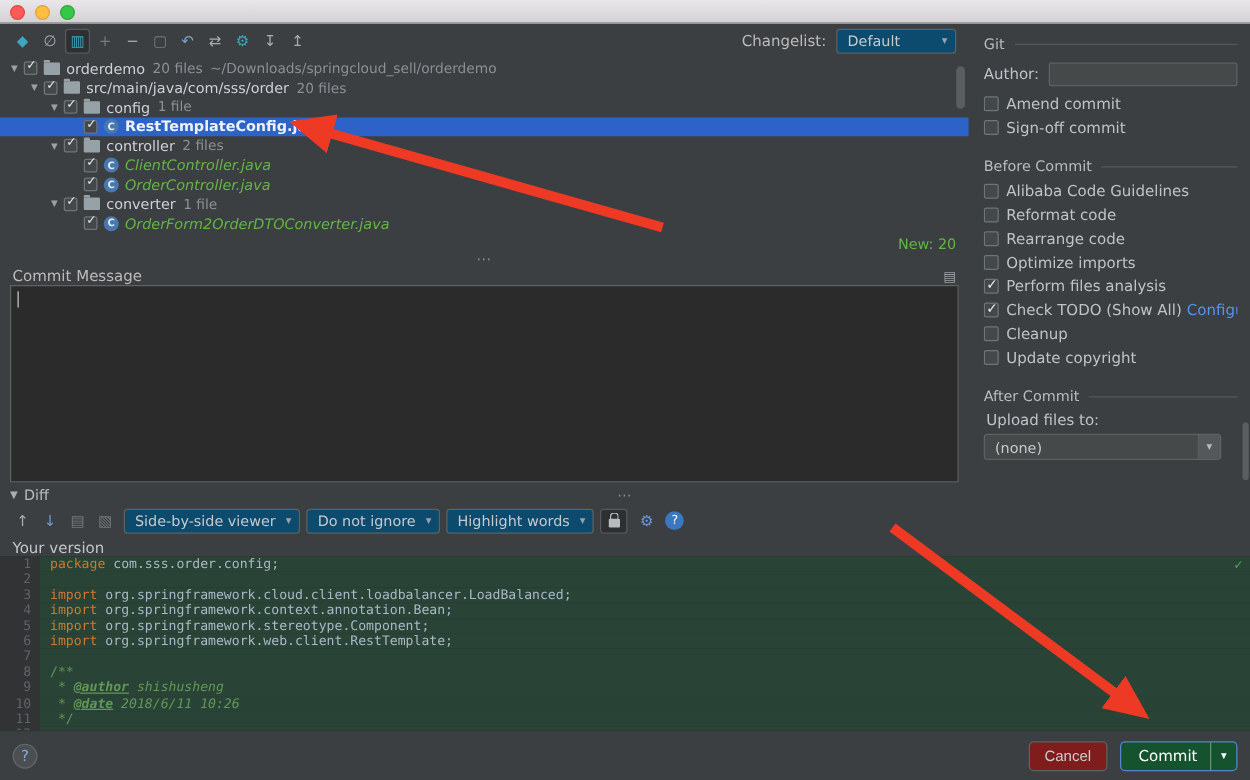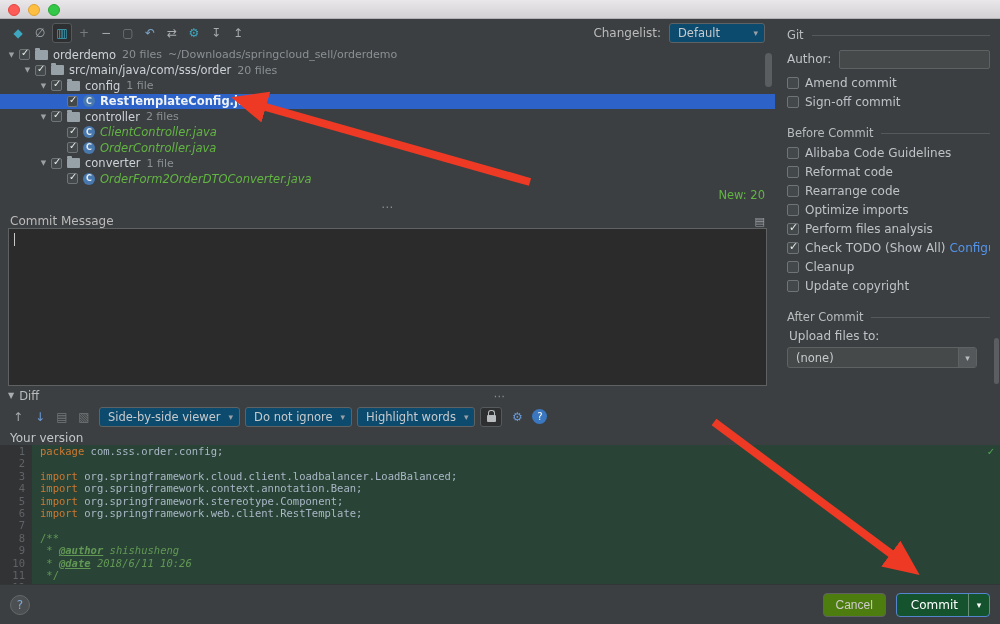--- a/index.html
+++ b/index.html
@@ -93,21 +93,21 @@
   .tok-kw { color:#cc7832; }
   .tok-plain { color:#a9b7c6; }
   .tok-cmt { color:#629755; }
   .tok-tag { color:#629755; font-weight:bold; font-style:italic; text-decoration:underline; }
   .tok-val { color:#629755; font-style:italic;margin-top:29px; }
   .ok-check { position:absolute; top:0; right:6px; color:#53a956; font-size:11px; font-weight:bold; z-index:2; }
 
   
   .footer { height:40px; display:flex; align-items:center; padding:0 10px; gap:10px; border-top:1px solid #333637; }
   .help-circle { width:20px; height:20px; border-radius:50%; background:#4b4f51; border:1px solid #65696b; color:#83a8d8; display:flex; align-items:center; justify-content:center; font-size:12px; }
-  .btn { height:24px; min-width:54px; padding:0 12px; display:flex; align-items:center; justify-content:center; background:#4d7c0f; border:1px solid #5e6262; border-radius:4px; color:#cccccc; font-size:12px; }
+  .btn { height:24px; min-width:54px; padding:0 12px; display:flex; align-items:center; justify-content:center; background:#7f1d1d; border:1px solid #5e6262; border-radius:4px; color:#cccccc; font-size:12px; }
   .btn-primary { background:#14532d; border-color:#5585cf; color:#ffffff; padding:0; }
   .commit-main { padding:0 10px 0 14px; }
   .divider { width:1px; align-self:stretch; background:rgba(255,255,255,0.35); }
   .commit-arrow { width:20px; text-align:center; font-size:9px; }
 
   .arrows { position:absolute; left:0; top:0; width:1000px; height:624px; z-index:60; pointer-events:none; }
 </style>
 </head>
 <body>
 

